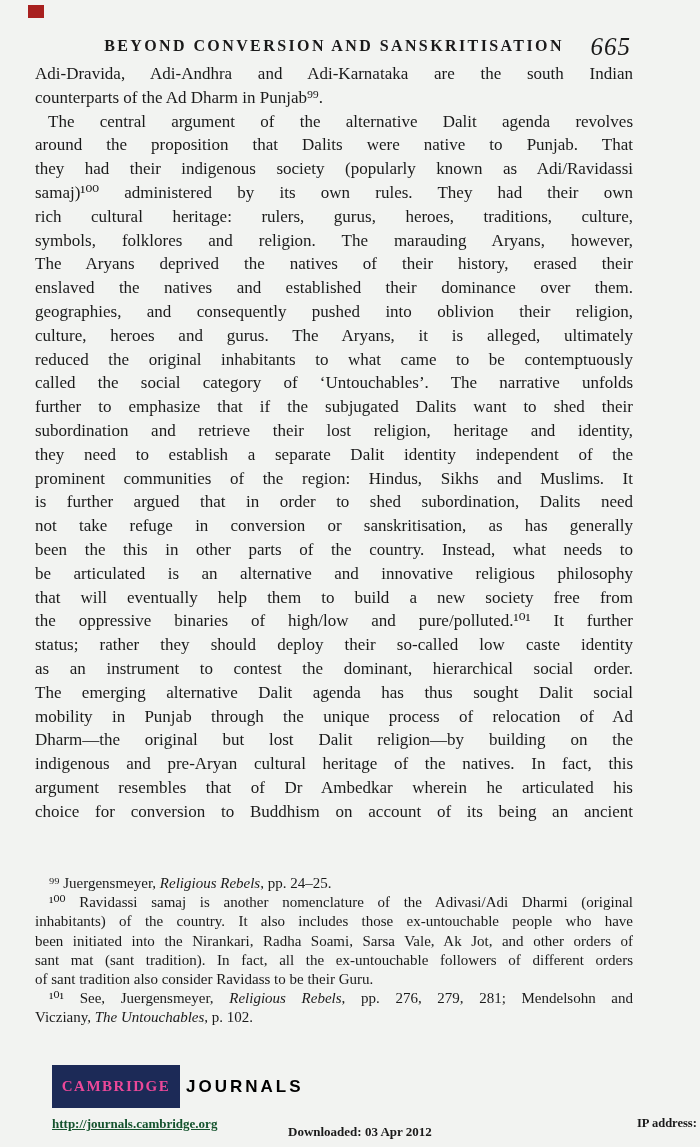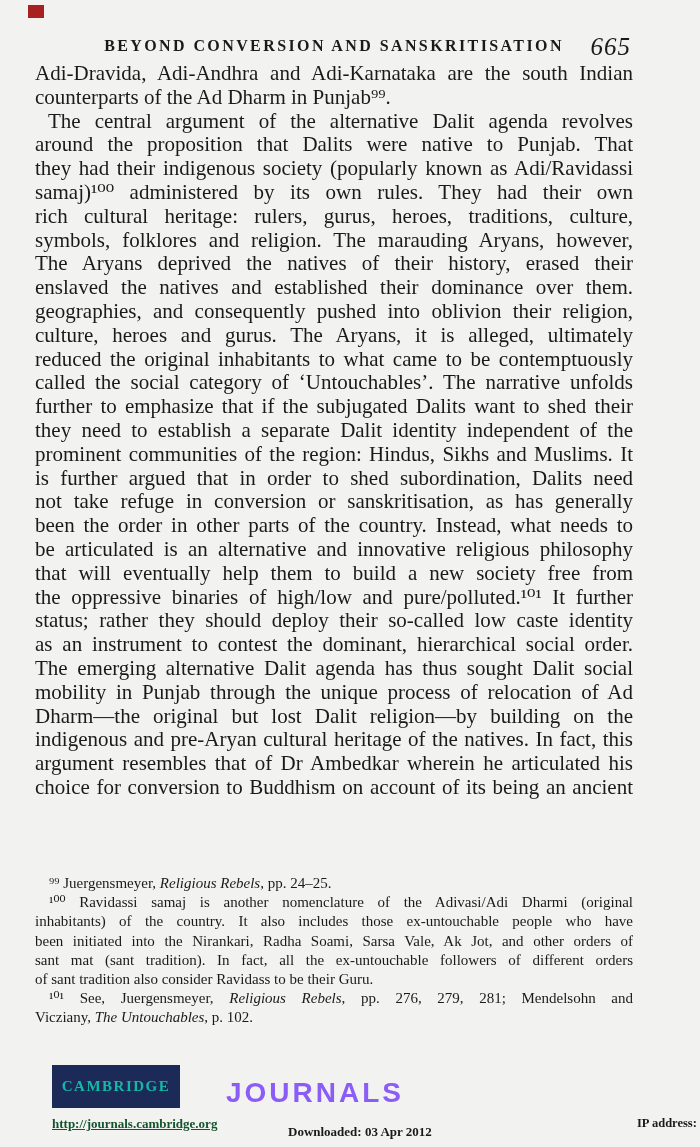--- a/index.html
+++ b/index.html
@@ -44,21 +44,21 @@
     font-size: 25px;
     font-weight: 400;
     letter-spacing: 1px;
     font-style: italic;
   }
   .body-text {
     position: absolute;
     top: 62px;
     left: 35px;
     width: 598px;
-    font-size: 21px;
+    font-size: 17px;
   }
   .line {
     line-height: 23.8px;
     height: 23.8px;
     text-align: justify;
     text-align-last: justify;
     text-justify: inter-word;
     overflow: hidden;
   }
   .line.last { text-align-last: left; }
@@ -86,36 +86,35 @@
     top: 1065px;
     left: 52px;
     width: 128px;
     height: 43px;
     background: #1c2a57;
     display: flex;
     align-items: center;
     justify-content: center;
   }
   .logo-box span {
-    color: #14b8a6;
+    color: #ec4899;
     font-size: 15px;
     font-weight: 700;
     letter-spacing: 1.5px;
     font-family: "Liberation Serif", "DejaVu Serif", serif;
   }
   .journals-text {
     position: absolute;
     top: 1077px;
     left: 186px;
-    color: #8b5cf6;
+    color: #000000;
     font-family: "Liberation Sans", "DejaVu Sans", sans-serif;
-    font-size: 28px;
+    font-size: 17px;
     font-weight: 700;
     letter-spacing: 3px;
-    margin-left: 40px;
   }
   .page-footer {
     position: absolute;
     top: 1116px;
     left: 0;
     width: 700px;
     height: 22px;
     font-size: 13px;
     font-weight: 700;
   }
@@ -162,25 +161,26 @@
       <div class="line">samaj)¹⁰⁰ administered by its own rules. They had their own</div>
       <div class="line">rich cultural heritage: rulers, gurus, heroes, traditions, culture,</div>
       <div class="line">symbols, folklores and religion. The marauding Aryans, however,</div>
       <div class="line">The Aryans deprived the natives of their history, erased their</div>
       <div class="line">enslaved the natives and established their dominance over them.</div>
       <div class="line">geographies, and consequently pushed into oblivion their religion,</div>
       <div class="line">culture, heroes and gurus. The Aryans, it is alleged, ultimately</div>
       <div class="line">reduced the original inhabitants to what came to be contemptuously</div>
       <div class="line">called the social category of ‘Untouchables’. The narrative unfolds</div>
       <div class="line">further to emphasize that if the subjugated Dalits want to shed their</div>
+      <div class="line">subordination and retrieve their lost religion, heritage and identity,</div>
       <div class="line">they need to establish a separate Dalit identity independent of the</div>
       <div class="line">prominent communities of the region: Hindus, Sikhs and Muslims. It</div>
       <div class="line">is further argued that in order to shed subordination, Dalits need</div>
       <div class="line">not take refuge in conversion or sanskritisation, as has generally</div>
-      <div class="line">been the order in other parts of the country. Instead, what needs to</div>
+      <div class="line">been the this in other parts of the country. Instead, what needs to</div>
       <div class="line">be articulated is an alternative and innovative religious philosophy</div>
       <div class="line">that will eventually help them to build a new society free from</div>
       <div class="line">the oppressive binaries of high/low and pure/polluted.¹⁰¹ It further</div>
       <div class="line">status; rather they should deploy their so-called low caste identity</div>
       <div class="line">as an instrument to contest the dominant, hierarchical social order.</div>
       <div class="line">The emerging alternative Dalit agenda has thus sought Dalit social</div>
       <div class="line">mobility in Punjab through the unique process of relocation of Ad</div>
       <div class="line">Dharm—the original but lost Dalit religion—by building on the</div>
       <div class="line">indigenous and pre-Aryan cultural heritage of the natives. In fact, this</div>
       <div class="line">argument resembles that of Dr Ambedkar wherein he articulated his</div>

